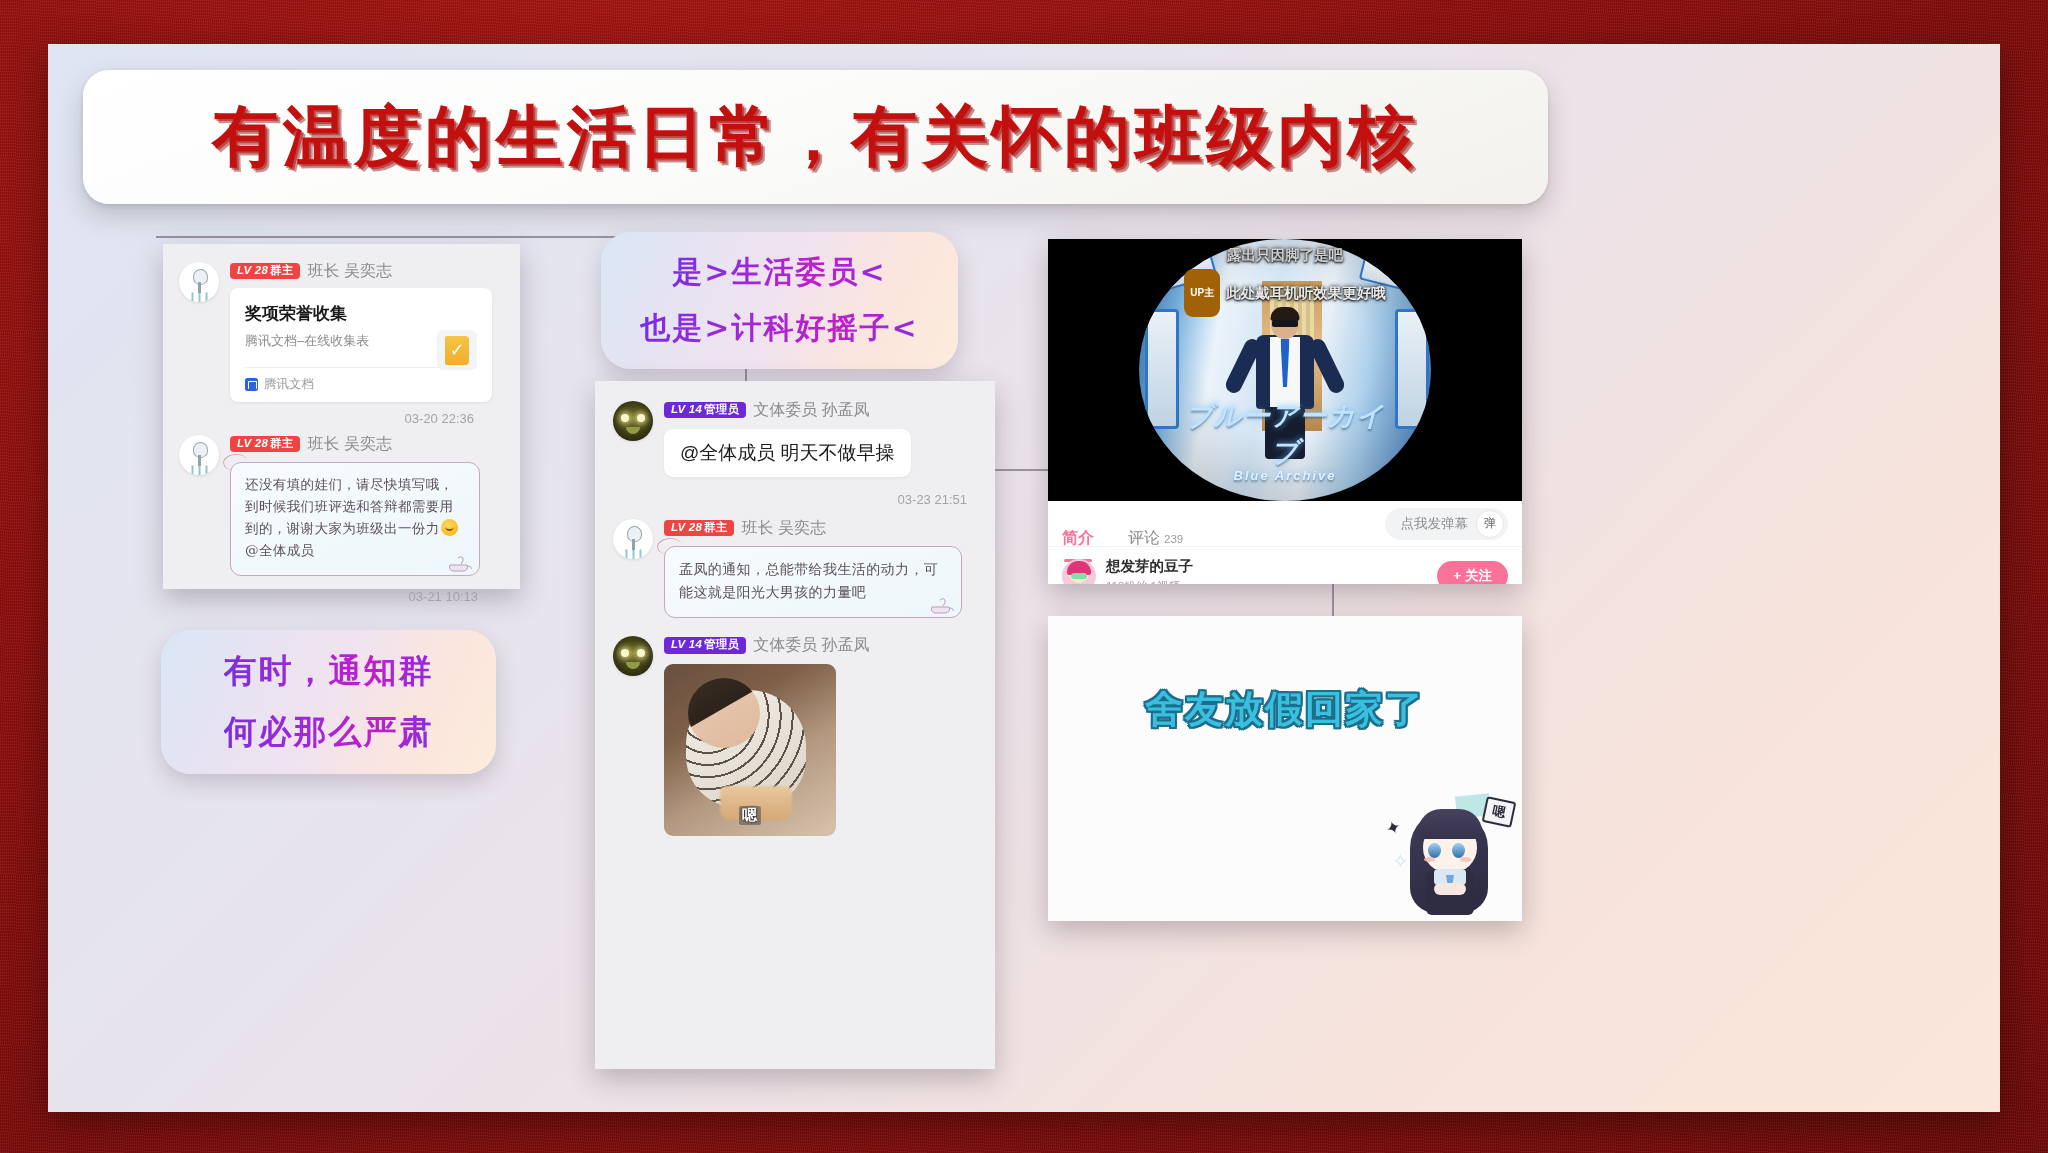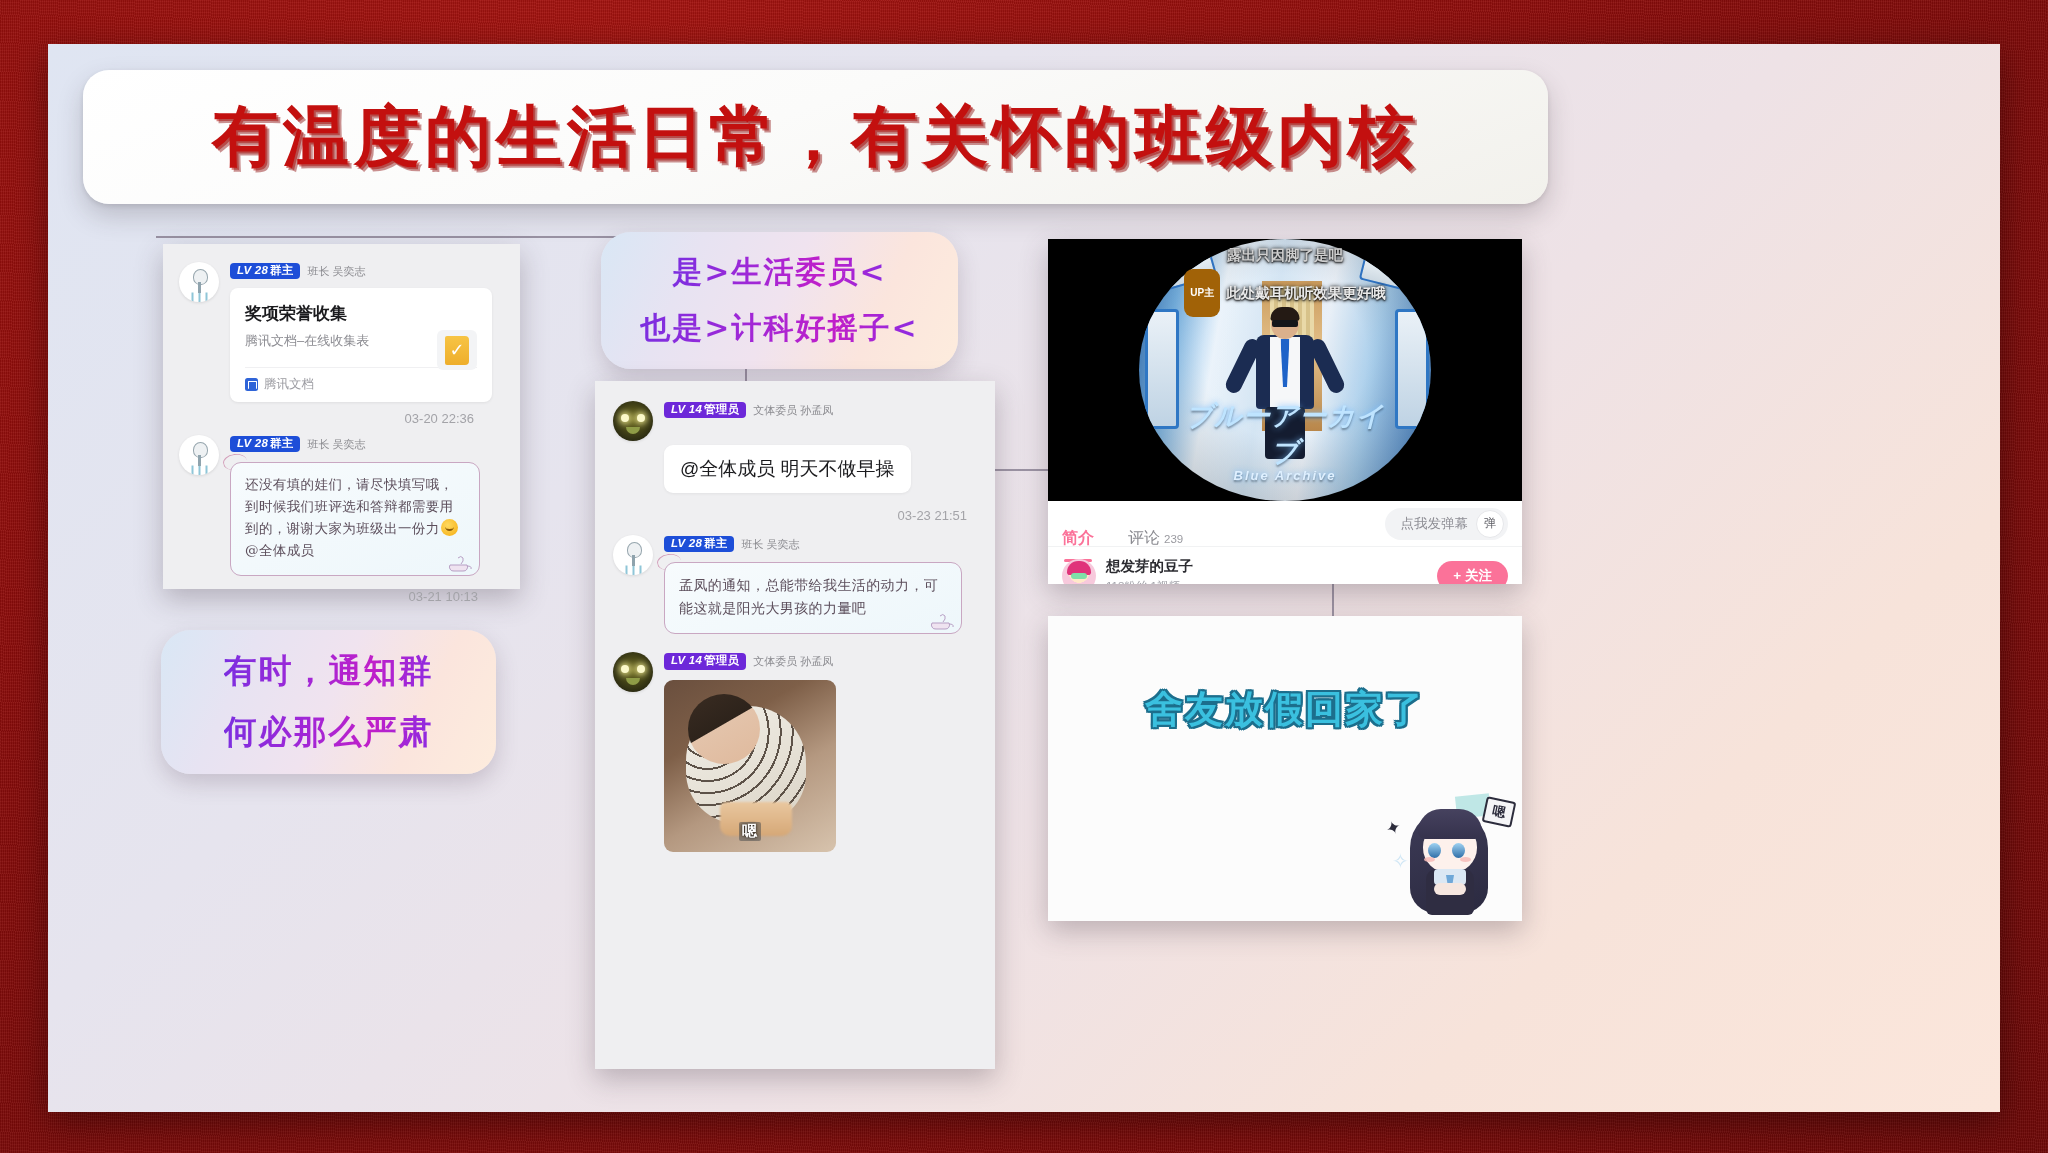--- a/index.html
+++ b/index.html
@@ -78,23 +78,23 @@
     position:absolute; left:13px; top:26px; width:14px; height:7px;
     border-radius:0 0 10px 10px; background:#8f9c46;
   }
 
   .meta{ display:flex; align-items:center; gap:7px; height:18px; }
   .badge{
     font-size:11.5px; font-weight:700; color:#fff; padding:2px 7px 3px;
     border-radius:4px; line-height:1; white-space:nowrap; letter-spacing:.2px;
   }
   .badge .lv{ font-style:italic; font-weight:800; margin-right:2px; }
-  .badge-owner{ background:#1d4ed8; }
+  .badge-owner{ background:#ef4444; }
   .badge-admin{ background:#6d28d9; }
-  .uname{ font-size:11px; color:#8b8b90; white-space:nowrap; }
+  .uname{ font-size:16px; color:#8b8b90; white-space:nowrap; }
 
   .card-link{
     background:#fff; border-radius:8px; padding:14px 15px 0; width:262px;
     box-shadow:0 1px 3px rgba(0,0,0,.07);
   }
   .card-link h4{ font-size:17px; color:#1b1b1e; font-weight:700; }
   .card-link .sub{ font-size:13px; color:#8c8c92; margin-top:7px; }
   .card-link .thumb{
     position:absolute; right:15px; top:42px; width:40px; height:40px;
     background:#f3f4f6; border-radius:6px; display:flex; align-items:center; justify-content:center;
@@ -483,21 +483,21 @@
       <div class="avatar av-frog">
         <span class="eye l"></span>
           <span class="eye r"></span>
           <span class="mouth"></span>
       </div>
       <div style="flex:1;">
         <div class="meta">
           <span class="badge badge-admin"><span class="lv">LV 14</span><span>管理员</span></span>
           <span class="uname">文体委员 孙孟凤</span>
         </div>
-        <div class="wbubble" style="margin-top:26px;">@全体成员 明天不做早操</div>
+        <div class="wbubble" style="margin-top:10px;">@全体成员 明天不做早操</div>
         <div class="ts" style="margin-top:15px; padding-right:10px;">03-23 21:51</div>
       </div>
     </div>
 
     <div class="row" style="margin-top:12px;">
       <div class="avatar av-bird"></div>
       <div style="flex:1;">
         <div class="meta">
           <span class="badge badge-owner"><span class="lv">LV 28</span><span>群主</span></span>
           <span class="uname">班长 吴奕志</span>

